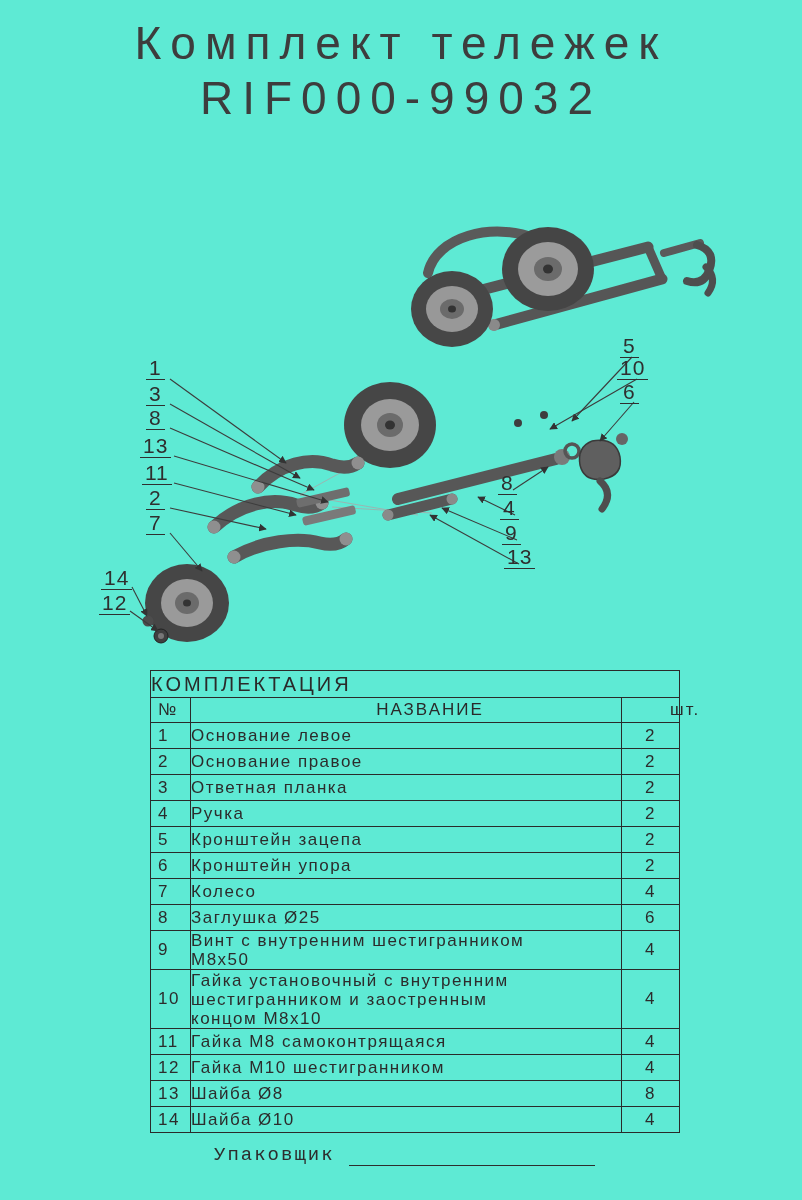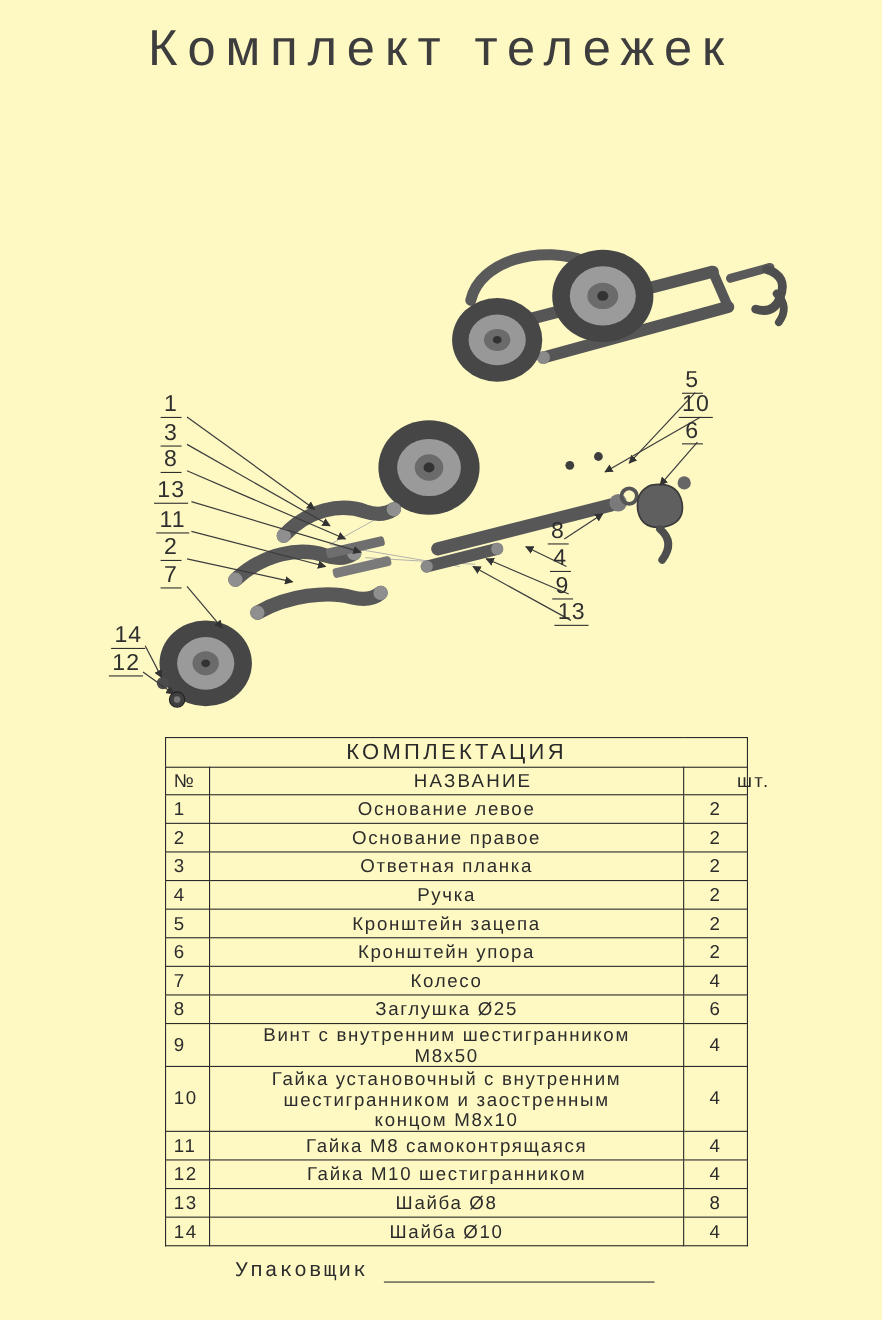--- a/index.html
+++ b/index.html
@@ -1,21 +1,21 @@
 <!DOCTYPE html>
 <html><head>
 <meta charset="utf-8">
 <style>
   html,body { margin:0; padding:0; }
   body {
     width:802px; height:1200px; background:#ffffff;
     font-family:"Liberation Sans", sans-serif; color:#2e2e2e;
     position:relative; overflow:hidden;
   }
-  .page { position:relative; width:802px; height:1200px; background:#fef9c3; }
+  .page { position:relative; width:802px; height:1200px; background:#5eead4; }
 
   
   .doc-title { position:absolute; top:16px; left:0; width:802px; text-align:center; }
   .doc-title .line {
     font-size:46px; font-weight:300; color:#3d3d3d;
     letter-spacing:9px; line-height:55px; white-space:nowrap;
   }
 
   
   .diagram { position:absolute; top:195px; left:0; width:802px; height:470px; }
@@ -24,43 +24,44 @@
     position:absolute; font-size:21px; color:#2f2f2f; letter-spacing:1px;
     border-bottom:1.5px solid #2f2f2f; padding:0 3px 0 3px; line-height:22px;
     background:rgba(253,253,253,.0);
   }
 
   
   table.parts { position:absolute; top:670px; left:150px; width:529px;
     border-collapse:collapse; table-layout:fixed; }
   table.parts td, table.parts th { border:1.5px solid #2a2a2a; padding:0; vertical-align:middle; }
   col.c-num { width:40px; } col.c-name { width:431px; } col.c-qty { width:58px; }
-  .t-title td { height:26px; font-size:20px; letter-spacing:3px; text-align:center; font-weight:400; color:#2a2a2a; }
+  .t-title td { height:26px; font-size:20px; letter-spacing:3px; font-weight:400; color:#2a2a2a; }
   .t-head td { height:24px; font-size:17px; letter-spacing:2px; color:#2a2a2a; }
   .t-head .h-num { text-align:left; padding-left:7px; }
   .t-head .h-name, .t-head .h-qty { text-align:center;padding-left:48px; }
   .t-row td { height:25px; font-size:17px; letter-spacing:1.5px; color:#2c2c2c; }
   .t-row .num { text-align:left; padding-left:7px; }
-  .t-row .name { text-align:center; white-space:pre-line; line-height:19px; }
+  .t-row .name { white-space:pre-line; line-height:19px; }
   .t-row .qty { text-align:center; }
   .t-row.tall2 td { height:38px; }
   .t-row.tall3 td { height:58px; }
 
   
   .footer { position:absolute; top:1144px; left:214px; font-size:19px; letter-spacing:2px; color:#2d2d2d;font-family:Liberation Mono, monospace; }
   .sign-line { display:inline-block; width:246px; height:20px; margin-left:14px;
     border-bottom:1.5px solid #2d2d2d; vertical-align:bottom; }
 </style>
 </head>
 <body>
 
 <div class="page">
 
   <div class="doc-title">
     <div class="line">Комплект тележек</div>
+    <div class="line">RIF000-99032</div>
   </div>
 
   <div class="diagram">
     <svg width="802" height="470" viewBox="0 0 802 470">
       <defs>
         <marker id="arrow" viewBox="0 0 10 10" refX="9" refY="5" markerWidth="7" markerHeight="7" orient="auto">
           <path d="M0,0 L10,5 L0,10 z" fill="#333"></path>
         </marker>
       </defs>
 

